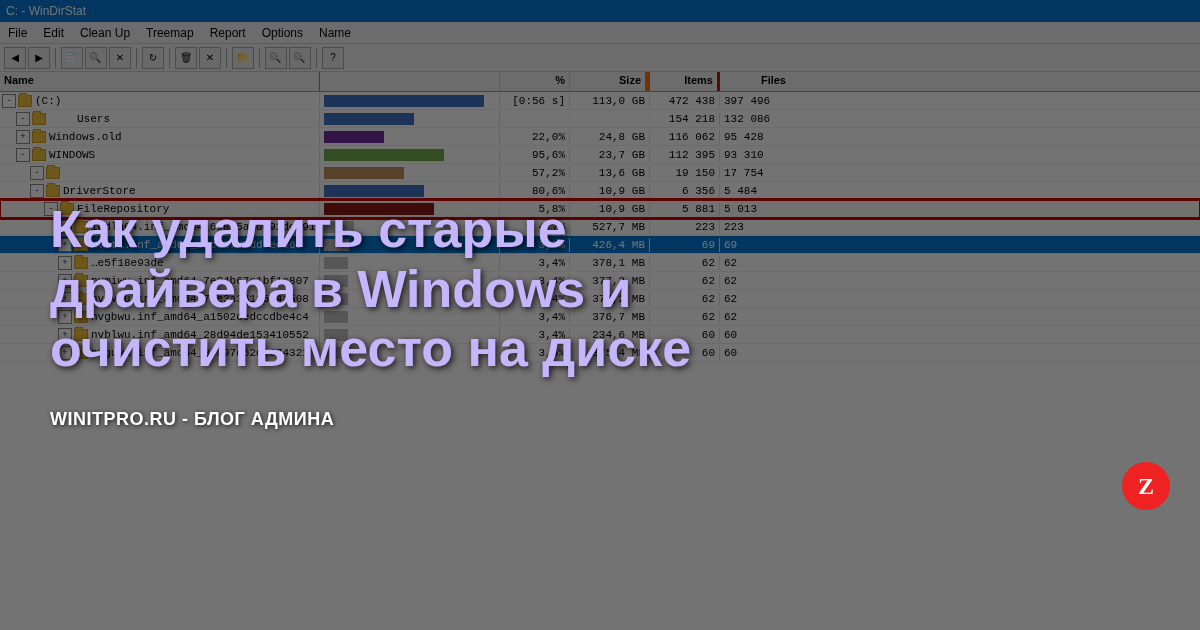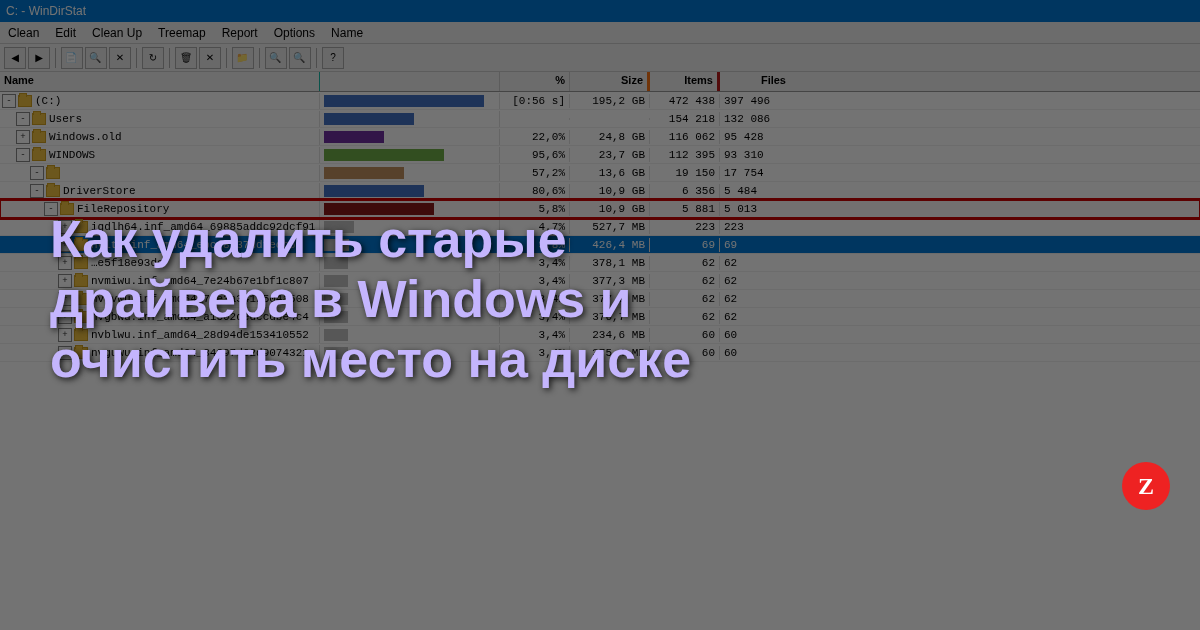--- a/index.html
+++ b/index.html
@@ -76,21 +76,21 @@
       background: #f0f0f0;
       display: flex;
       border-bottom: 1px solid #999;
       font-size: 11px;
       font-weight: bold;
       height: 20px;
     }
     .col-name { width: 320px; padding: 2px 4px; border-right: 1px solid #14b8a6; }
     .col-subtree { width: 180px; padding: 2px 4px; border-right: 1px solid #ccc; }
     .col-pct { width: 70px; padding: 2px 4px; border-right: 1px solid #ccc; text-align: right; }
-    .col-size { width: 80px; padding: 2px 4px; border-right: 3px solid #f97316; text-align: right; }
+    .col-size { width: 80px; padding: 2px 4px; border-right: 5px solid #f97316; text-align: right; }
     .col-items { width: 70px; padding: 2px 4px; border-right: 3px solid #b91c1c; text-align: right; }
     .col-files { width: 70px; padding: 2px 4px; text-align: right; }
 
     
     .tree-content {
       flex: 1;
       overflow: hidden;
       background: white;
       font-size: 11px;
       font-family: 'Courier New', monospace;
@@ -239,21 +239,21 @@
 <body>
 
 <div class="windir-window">
 
   <div class="title-bar">
     <span>C: - WinDirStat</span>
   </div>
 
   <div class="menu-bar">
 
-  <div class="menu-item">Clean</div>
+  <div class="menu-item">File</div>
       <div class="menu-item">Edit</div>
       <div class="menu-item">Clean Up</div>
       <div class="menu-item">Treemap</div>
       <div class="menu-item">Report</div>
       <div class="menu-item">Options</div>
       <div class="menu-item">Name</div>
     </div>
 
   <div class="toolbar">
     <div class="toolbar-btn">◀</div>
@@ -290,30 +290,30 @@
         <div class="row-name">
           <span class="indent" style="width: 0px;"></span>
           <span class="expand-icon">-</span>
           <span class="folder-icon"></span>
           <span style="overflow: hidden; text-overflow: ellipsis; white-space: nowrap;">(C:)</span>
         </div>
         <div class="row-bar-cell">
           <div class="row-bar" style="width: 160px; background-color: rgb(68, 114, 196);"></div>
         </div>
         <div class="row-pct">[0:56 s]</div>
-        <div class="row-size">195,2 GB</div>
+        <div class="row-size">113,0 GB</div>
         <div class="row-items">472 438</div>
         <div class="row-files">397 496</div>
       </div>
       <div class="tree-row">
         <div class="row-name">
           <span class="indent" style="width: 14px;"></span>
           <span class="expand-icon">-</span>
           <span class="folder-icon"></span>
-          <span style="overflow: hidden; text-overflow: ellipsis; white-space: nowrap;">Users</span>
+          <span style="overflow: hidden; text-overflow: ellipsis; white-space: nowrap; margin-left: 28px;">Users</span>
         </div>
         <div class="row-bar-cell">
           <div class="row-bar" style="width: 90px; background-color: rgb(68, 114, 196);"></div>
         </div>
         <div class="row-pct"></div>
         <div class="row-size"></div>
         <div class="row-items">154 218</div>
         <div class="row-files">132 086</div>
       </div>
       <div class="tree-row">
@@ -509,17 +509,18 @@
         <div class="row-pct">3,4%</div>
         <div class="row-size">375,4 MB</div>
         <div class="row-items">60</div>
         <div class="row-files">60</div>
       </div>
     </div>
 </div>
 
 <div class="overlay">
   <div class="overlay-title">Как удалить старые драйвера в Windows и очистить место на диске</div>
+  <div class="overlay-site">WINITPRO.RU - БЛОГ АДМИНА</div>
 </div>
 
 <div class="zen-logo">
   <span>Z</span>
 </div>
 
 </body></html>

